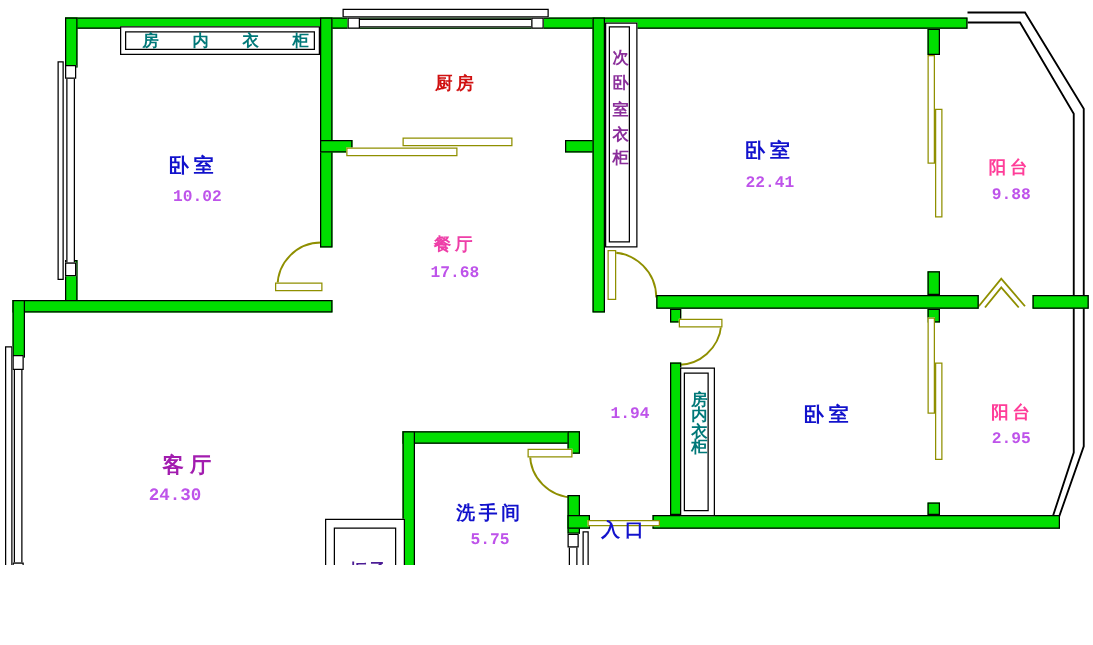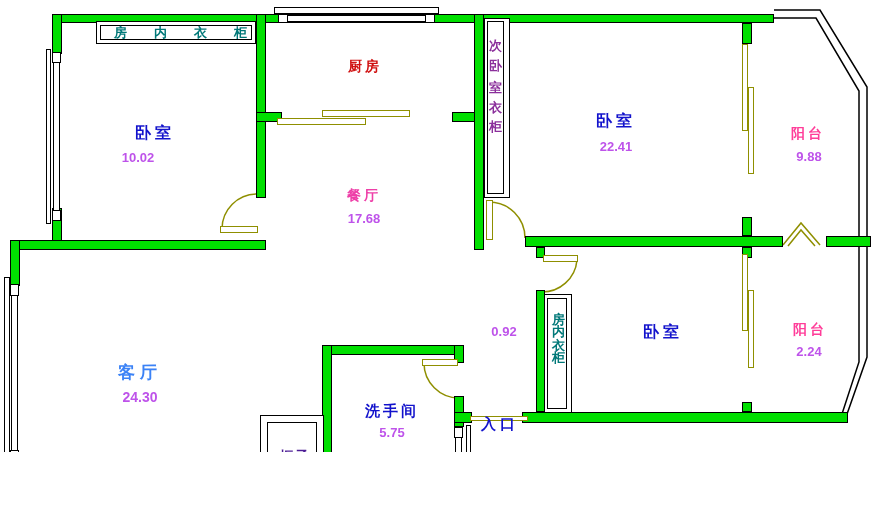--- a/index.html
+++ b/index.html
@@ -1,18 +1,18 @@
 <!DOCTYPE html>
 <html><head>
 <meta charset="utf-8">
 <style>
   html,body{margin:0;padding:0;background:#fff;}
   #plan{
     position:relative;width:874px;height:452px;background:#fff;overflow:hidden;
-    font-family:Liberation Sans, sans-serif;
+    font-family:Liberation Mono, monospace;
   }
   .wall{position:absolute;background:#00DF00;border:1px solid #000;box-sizing:border-box;z-index:2;}
   .win{position:absolute;background:#fff;border:1px solid #000;box-sizing:border-box;z-index:3;}
   .box-outer{position:absolute;background:#fff;border:1px solid #000;box-sizing:border-box;z-index:3;}
   .box-inner{position:absolute;background:#fff;border:1px solid #000;box-sizing:border-box;z-index:4;}
   .olive{position:absolute;background:#fff;border:1.5px solid #8F8F00;box-sizing:border-box;z-index:4;}
   #overlay{position:absolute;left:0;top:0;z-index:1;}
   .label{position:absolute;font-weight:bold;white-space:nowrap;z-index:6;}
   .ctr{transform:translate(-50%,-50%);}
   .vert{writing-mode:vertical-rl;text-orientation:upright;}
@@ -104,41 +104,41 @@
   <div class="olive" style="left:486px;top:200px;width:7px;height:40px"></div>
   <div class="olive" style="left:543px;top:255px;width:35px;height:7px"></div>
   <div class="olive" style="left:422px;top:359px;width:36px;height:7px"></div>
   <div class="olive" style="left:470px;top:416px;width:58px;height:5px"></div>
 
   <div class="label" style="left:114px;top:24px;color:#007878;font-size:13px;letter-spacing:27px">房内衣柜</div>
   <div class="label vert" style="left:486px;top:29px;color:#8B2F9B;font-size:13px;letter-spacing:20px">次卧室衣柜</div>
   <div class="label vert" style="left:549px;top:301px;color:#007878;font-size:13px;letter-spacing:13px">房内衣柜</div>
 
   <div class="label room ctr" style="left:155px;top:133px">卧室</div>
-  <div class="label area ctr" style="left:138px;top:157px">10.02</div>
+  <div class="label area ctr" style="left:158px;top:157px">10.02</div>
 
   <div class="label ctr" style="left:365px;top:67px;color:#D01111;font-size:14px;letter-spacing:3px">厨房</div>
 
   <div class="label ctr" style="left:364px;top:196px;color:#EE3FA8;font-size:14px;letter-spacing:3px">餐厅</div>
   <div class="label area ctr" style="left:364px;top:218px">17.68</div>
 
   <div class="label room ctr" style="left:616px;top:121px">卧室</div>
   <div class="label area ctr" style="left:616px;top:146px">22.41</div>
 
   <div class="label ctr" style="left:808px;top:134px;color:#FF3D99;font-size:14px;letter-spacing:3px">阳台</div>
   <div class="label area ctr" style="left:809px;top:156px">9.88</div>
 
-  <div class="label area ctr" style="left:504px;top:331px">0.92</div>
+  <div class="label area ctr" style="left:504px;top:331px">1.94</div>
 
   <div class="label room ctr" style="left:663px;top:332px">卧室</div>
 
   <div class="label ctr" style="left:810px;top:330px;color:#FF3D99;font-size:14px;letter-spacing:3px">阳台</div>
-  <div class="label area ctr" style="left:809px;top:351px">2.24</div>
+  <div class="label area ctr" style="left:809px;top:351px">2.95</div>
 
-  <div class="label ctr" style="left:140px;top:372px;color:#3b82f6;font-size:17px;letter-spacing:5px">客厅</div>
+  <div class="label ctr" style="left:152px;top:372px;color:#a21caf;font-size:17px;letter-spacing:5px">客厅</div>
   <div class="label ctr" style="left:140px;top:397px;color:#BE53EA;font-size:14px">24.30</div>
 
   <div class="label ctr" style="left:392px;top:411px;color:#1212CC;font-size:15px;letter-spacing:3px">洗手间</div>
   <div class="label area ctr" style="left:392px;top:432px">5.75</div>
 
   <div class="label ctr" style="left:295px;top:457px;color:#4c1d95;font-size:14px;letter-spacing:2px">柜子</div>
 
   <div class="label ctr" style="left:500px;top:424px;color:#1212CC;font-size:15px;letter-spacing:4px">入口</div>
 
 </div>

